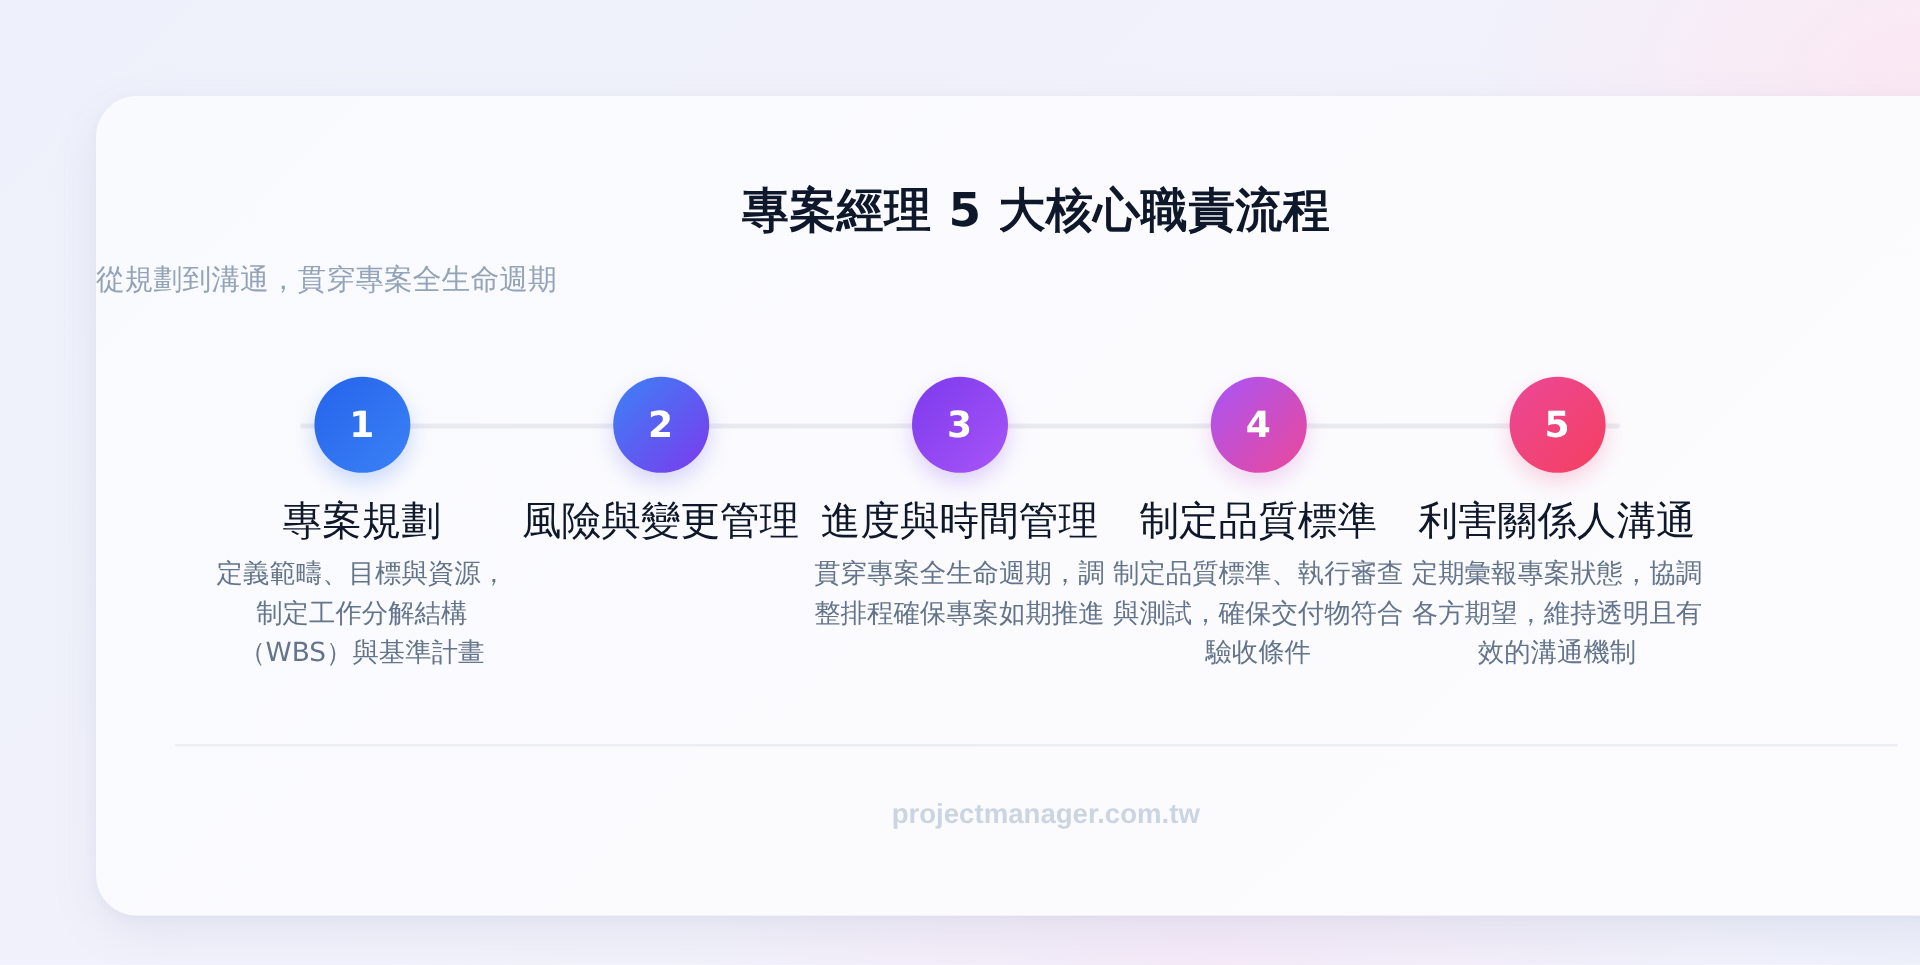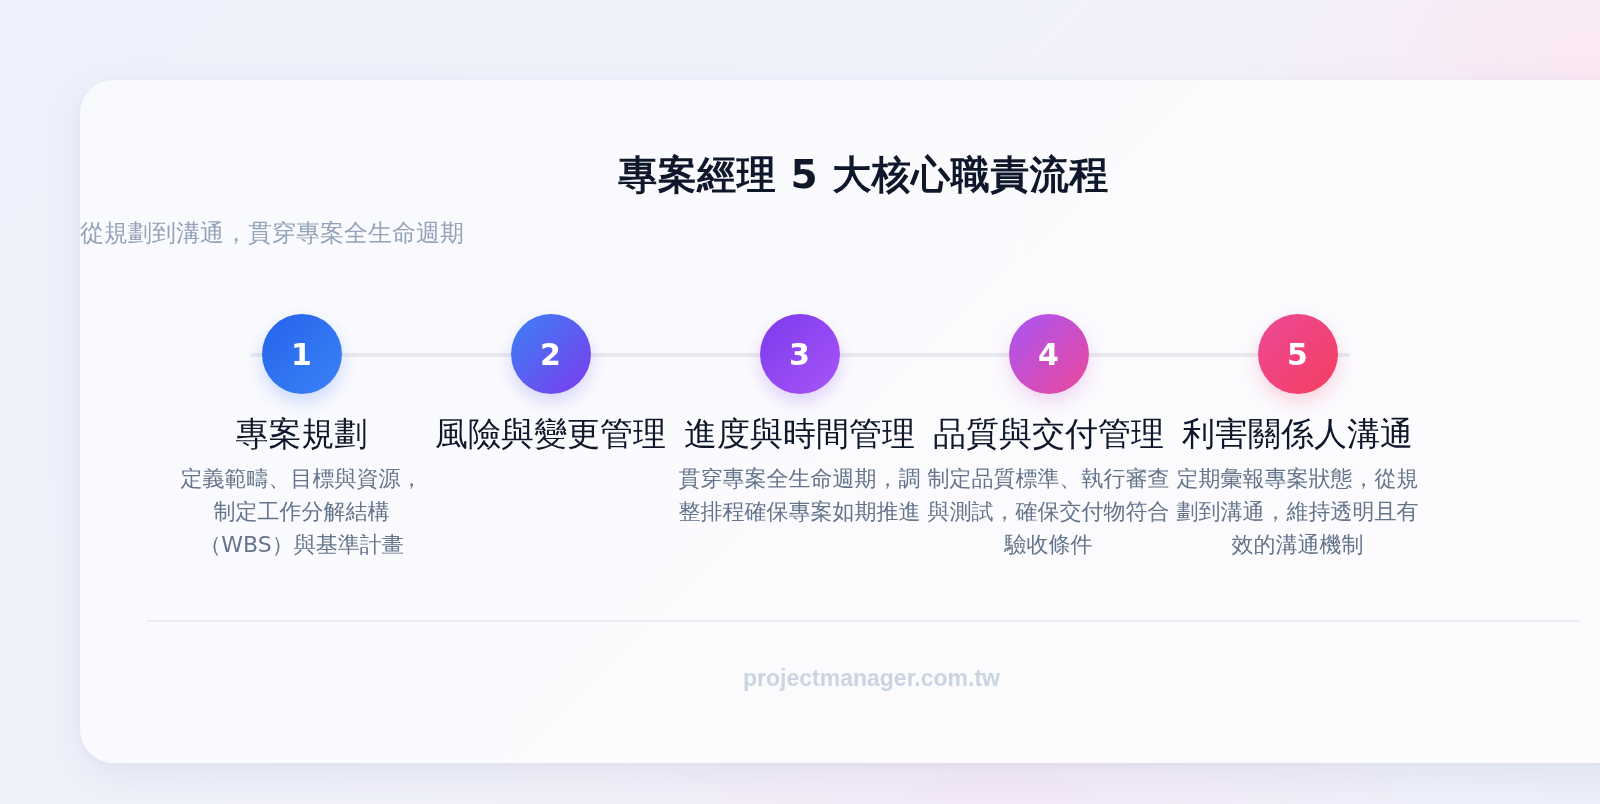--- a/index.html
+++ b/index.html
@@ -133,28 +133,28 @@
         <span>3</span>
       </div>
       <div class="step-title">進度與時間管理</div>
       <div class="step-desc">貫穿專案全生命週期，調整排程確保專案如期推進</div>
     </div>
 
     <div class="step">
       <div class="circle c4">
         <span>4</span>
       </div>
-      <div class="step-title">品質與交付管理</div>
+      <div class="step-title">制定品質標準</div>
       <div class="step-desc">制定品質標準、執行審查與測試，確保交付物符合驗收條件</div>
     </div>
 
     <div class="step">
       <div class="circle c5">
         <span>5</span>
       </div>
       <div class="step-title">利害關係人溝通</div>
-      <div class="step-desc">定期彙報專案狀態，從規劃到溝通，維持透明且有效的溝通機制</div>
+      <div class="step-desc">定期彙報專案狀態，協調各方期望，維持透明且有效的溝通機制</div>
     </div>
   </div>
 
   <div class="divider"></div>
   <div class="footer">projectmanager.com.tw</div>
 </div>
 
 </body></html>

